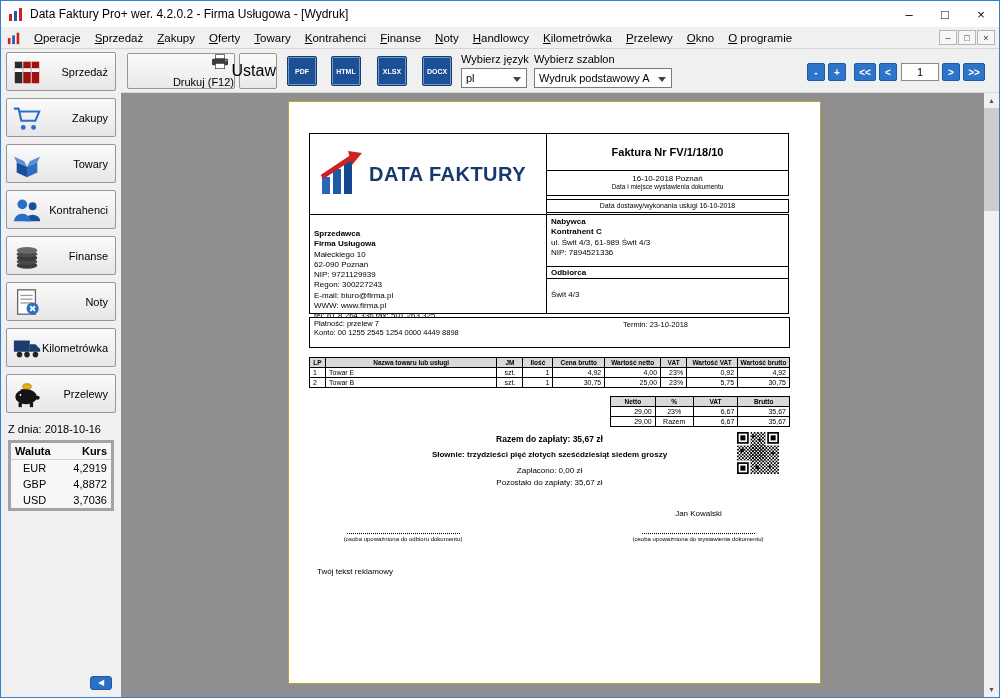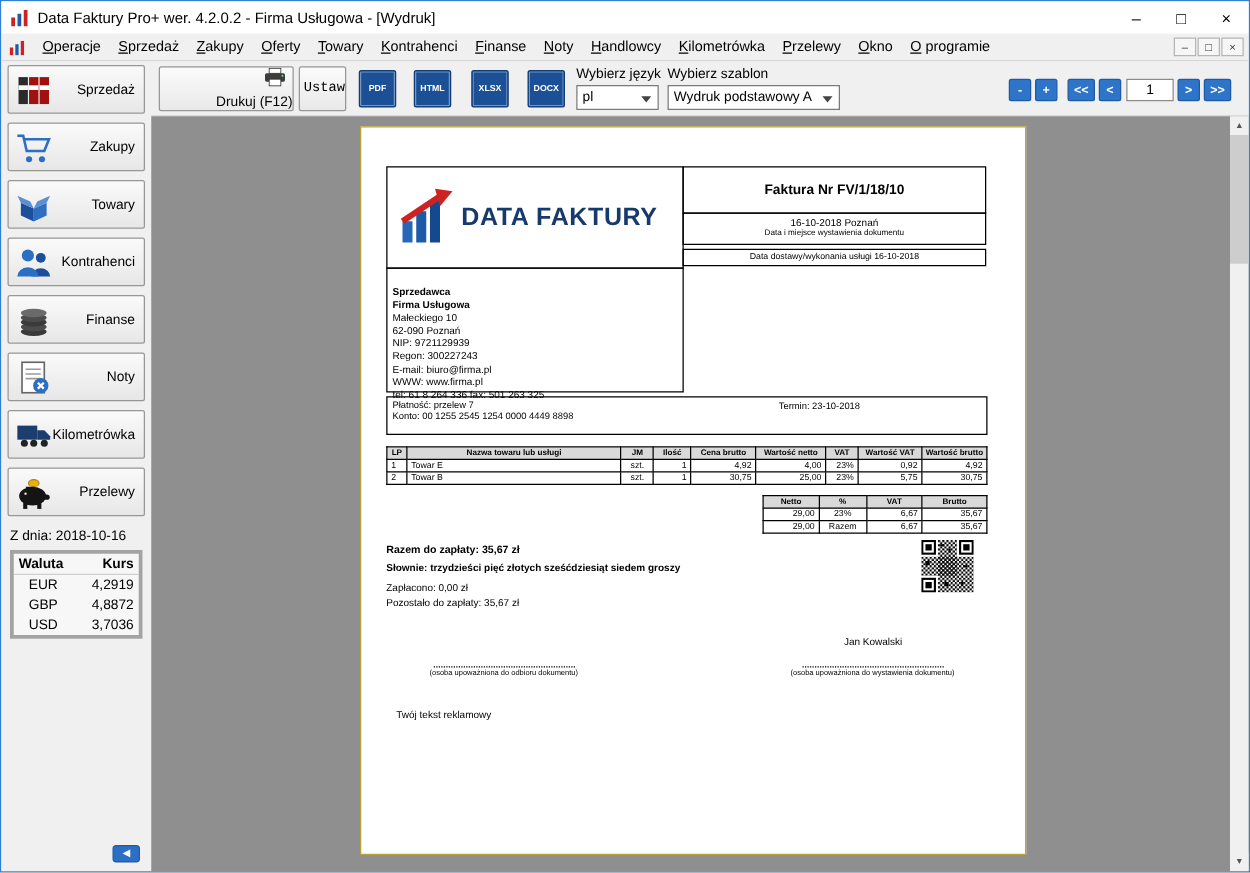--- a/index.html
+++ b/index.html
@@ -33,21 +33,21 @@
   .cur-row.hdr { font-weight:bold; border-bottom:1px solid #cfcfcf; }
   .cur-c1 { width:44px; padding-left:8px; }
   .cur-c2 { flex:1; text-align:right; }
   .collapse-btn { position:absolute; right:9px; bottom:7px; width:22px; height:14px; background:#2d6fc4; border:1px solid #1f5aa5; border-radius:3px; color:#fff; font-size:8px; line-height:12px; text-align:center; }
 
   
   .toolbar { position:absolute; left:120px; top:48px; right:0; height:44px; background:#f0f0f0; border-bottom:1px solid #d9d9d9; }
   .tb-btn { position:absolute; background:linear-gradient(#fbfbfb,#e9e9e9); border:1px solid #979797; border-radius:2px; display:flex; align-items:flex-end; justify-content:center; font-size:11px; color:#000;flex-direction:column; }
   .print-btn { left:6px; top:4px; width:108px; height:36px; gap:6px; }
   .print-btn svg { width:28px; height:24px; }
-  .setup-btn { left:118px; top:4px; width:38px; height:36px; font-size:11px;font-family:Liberation Mono, monospace; }
+  .setup-btn { left:118px; top:4px; width:38px; height:36px; font-size:16px; }
   .exp-btn { position:absolute; top:7px; width:30px; height:30px; background:#1b5096; border:1px solid #123c74; box-shadow:inset 0 0 0 1px rgba(255,255,255,.4); color:#fff; font-weight:bold; font-size:7px; display:flex; align-items:center; justify-content:center; border-radius:2px; }
   .tb-label { position:absolute; top:4px; font-size:11px; color:#000; }
   .tb-select { position:absolute; top:19px; height:20px; background:#fff; border:1px solid #7a7a7a; font-size:11px; display:flex; align-items:center; padding:0 18px 0 4px; color:#000; }
   .tb-select .arr { position:absolute; right:5px; top:8px; width:0; height:0; border-left:4px solid transparent; border-right:4px solid transparent; border-top:5px solid #444; }
   .nav-btn { position:absolute; top:14px; height:18px; background:#2e74c9; border:1px solid #1f5aa5; border-radius:2px; color:#fff; font-weight:bold; font-size:10px; display:flex; align-items:center; justify-content:center; }
   .page-input { position:absolute; top:14px; height:18px; width:38px; border:1px solid #8a8a8a; text-align:center; font-size:11px; font-family:"Liberation Sans", sans-serif; }
 
   
   .preview { position:absolute; left:120px; top:92px; right:0; bottom:0; background:#8f8f8f; overflow:hidden; }
   .vscroll { position:absolute; right:0; top:0; width:15px; bottom:0; background:#f0f0f0; }
@@ -87,21 +87,21 @@
   .items-table th { border:1px solid #000; background:#d9d9d9; font-size:6.5px; font-weight:bold; padding:1px 2px; text-align:center; }
   .items-table td { border:1px solid #000; padding:1px 3px; height:9px; }
   td.num { text-align:right; }
   td.ctr { text-align:center; }
 
   .vat-table { margin-top:8px; margin-left:301px; width:180px; font-size:7px; }
   .vat-table th { border:1px solid #000; background:#d9d9d9; font-size:6.5px; font-weight:bold; padding:1px 2px; text-align:center; }
   .vat-table td { border:1px solid #000; padding:1px 3px; height:9px; text-align:right; }
   .vat-table td.ctr { text-align:center; }
 
-  .totals { margin-top:7px; position:relative; }
+  .totals { margin-top:7px; position:relative;text-align:center; }
   .tot-1 { font-weight:bold; font-size:8.5px; margin-bottom:6px; }
   .tot-2 { font-weight:bold; font-size:8px; margin-bottom:7px; }
   .tot-3 { font-size:8px; margin-bottom:3px; }
   .tot-4 { font-size:8px; }
   .qr { position:absolute; right:11px; top:-2px; width:42px; height:42px; }
 
   .sig-area { position:relative; height:52px; margin-top:22px; }
   .sig-name { position:absolute; left:333px; top:0; width:113px; text-align:center; font-size:8px; }
   .sig-line { position:absolute; top:24px; width:113px; border-bottom:1px dotted #000; }
   .sig-line.l { left:38px; } .sig-line.r { left:333px; }
@@ -338,20 +338,32 @@
           <div class="seller-box bx">
             <div class="b">Sprzedawca</div>
             <div class="b">Firma Usługowa</div>
             <div>Małeckiego 10</div>
             <div>62-090 Poznań</div>
             <div>NIP: 9721129939</div>
             <div>Regon: 300227243</div>
             <div>E-mail: biuro@firma.pl</div>
             <div>WWW: www.firma.pl</div>
             <div>tel: 61 8 264 336 fax: 501 263 325</div>
+          </div>
+          <div class="buyer-col">
+            <div class="buyer-box bx">
+              <div class="b">Nabywca</div>
+              <div class="b">Kontrahent C</div>
+              <div>ul. Świt 4/3, 61-989 Świt 4/3</div>
+              <div>NIP: 7894521336</div>
+            </div>
+            <div class="receiver-box bx">
+              <div class="recv-head">Odbiorca</div>
+              <div class="recv-body">Świt 4/3</div>
+            </div>
           </div>
         </div>
 
         <div class="payment-box bx">
           <div>Płatność: przelew 7</div>
           <div>Konto: 00 1255 2545 1254 0000 4449 8898</div>
           <div class="termin">Termin: 23-10-2018</div>
         </div>
 
         <table class="items-table">

